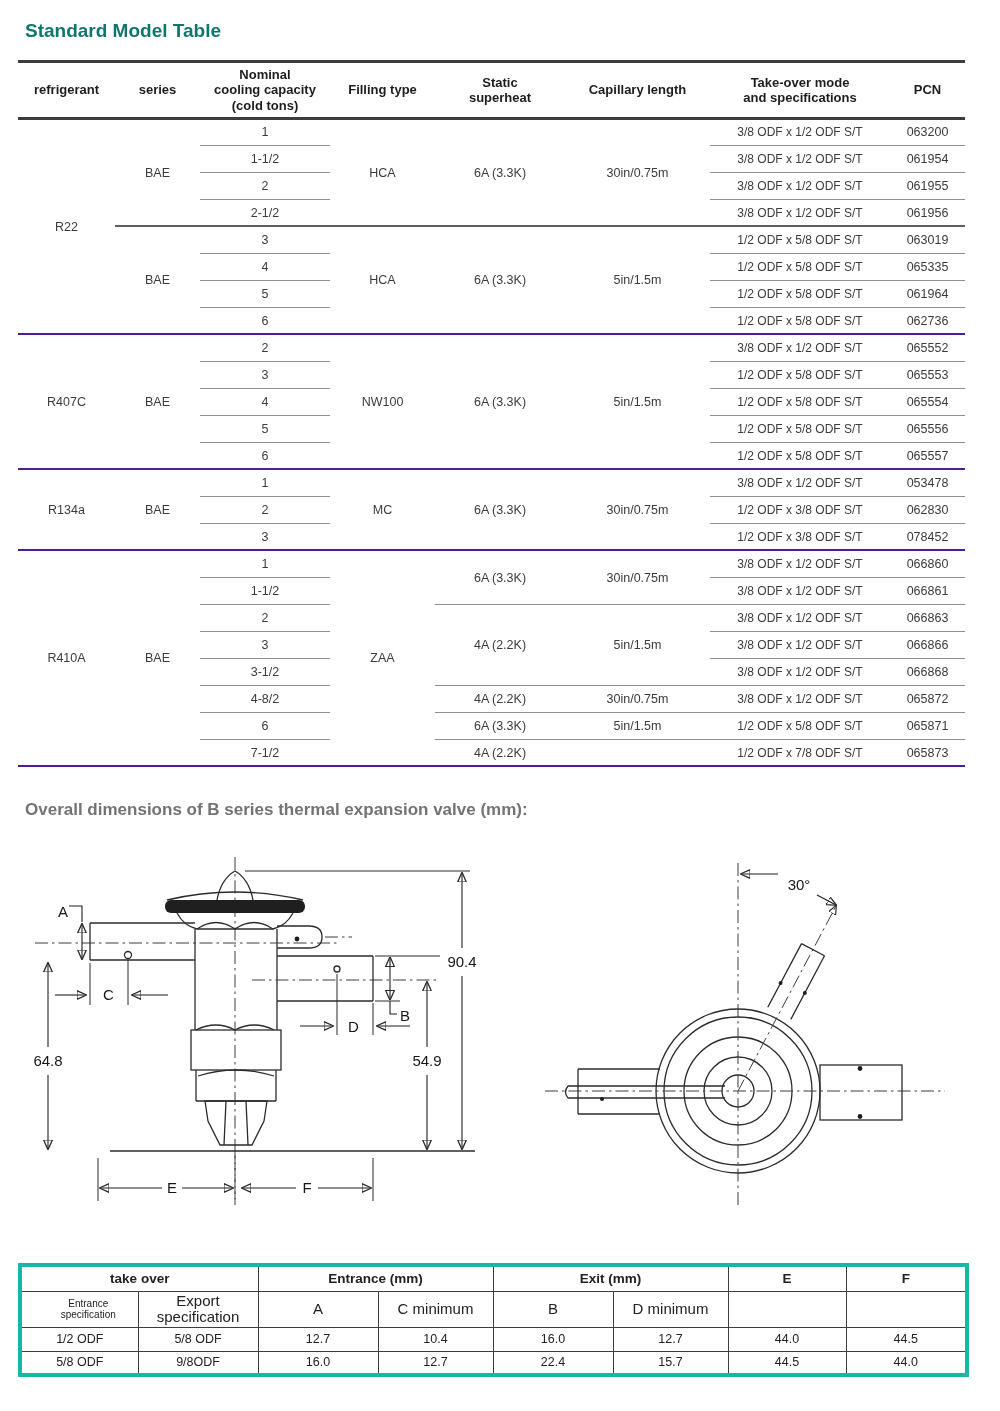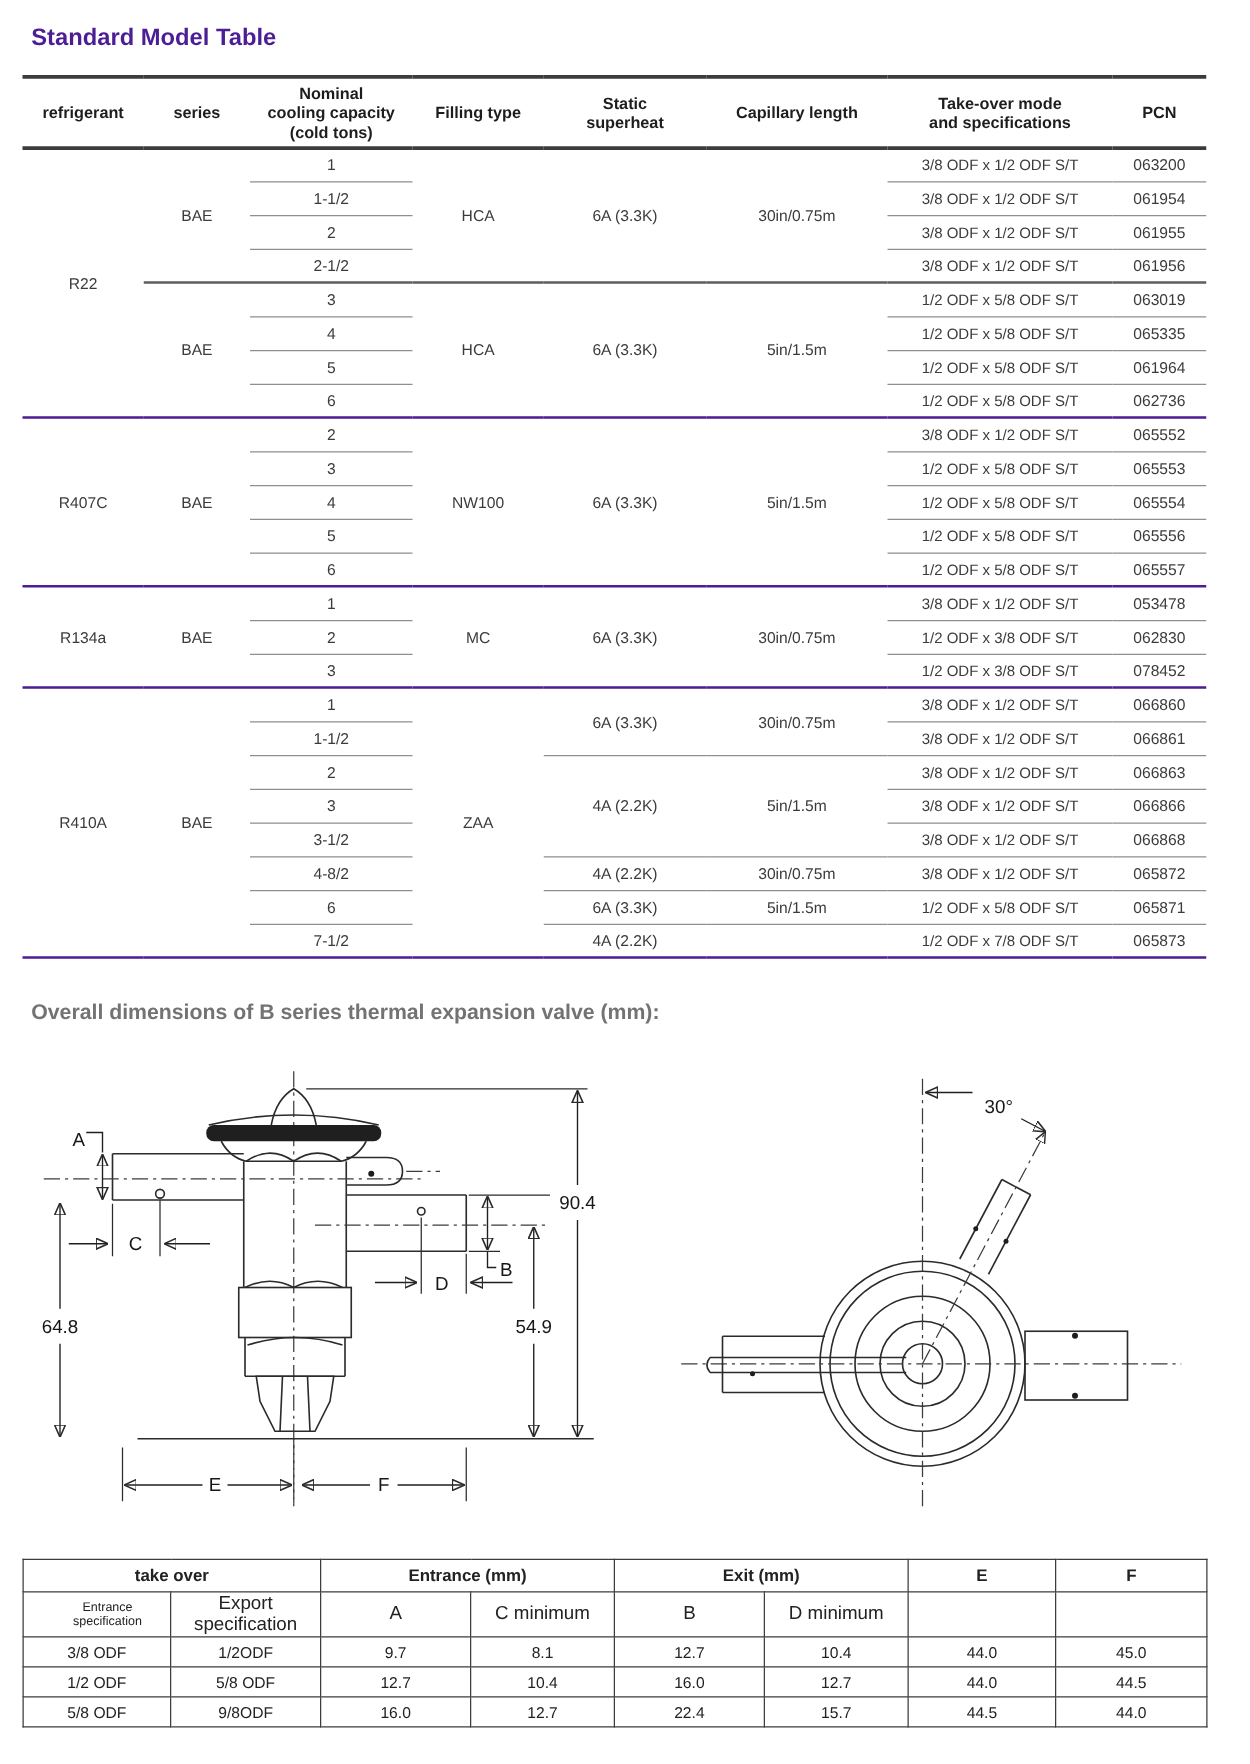--- a/index.html
+++ b/index.html
@@ -1,17 +1,17 @@
 <!DOCTYPE html>
 <html><head>
 <meta charset="utf-8">
 <style>
   html,body{margin:0;padding:0;background:#ffffff;}
   body{width:1000px;height:1411px;position:relative;font-family:"Liberation Sans","DejaVu Sans",sans-serif;color:#2e2e2e;}
-  .title1{position:absolute;left:25px;top:20px;font-size:19px;font-weight:700;color:#4c1d95;}
+  .title1{position:absolute;left:25px;top:20px;font-size:19px;font-weight:700;color:#0f766e;}
   .title2{position:absolute;left:25px;top:800px;font-size:17px;font-weight:700;color:#737373;}
 
   #model-table{position:absolute;left:18px;top:60px;width:947px;border-collapse:collapse;table-layout:fixed;font-size:12.5px;color:#3b3b3b;}
   #model-table thead tr{height:56px;}
   #model-table th{font-size:13px;font-weight:700;color:#1d1d1d;white-space:pre-line;line-height:1.18;
      border-top:3px solid #3c3c3c;border-bottom:3px solid #3c3c3c;padding:4px 2px;vertical-align:middle;text-align:center;}
   #model-table tbody tr{height:27px;}
   #model-table td{text-align:center;vertical-align:middle;padding:0 2px;}
   #model-table td.to{font-size:12px;}
   .bt-thin{border-bottom:1px solid #8f8f8f;}
@@ -27,21 +27,21 @@
   #dims-svg .dot{fill:#1e1e1e;stroke:none;}
 
   #spec-table{position:absolute;left:18px;top:1247px;width:947px;border-collapse:collapse;table-layout:fixed;font-size:12.5px;color:#222;}
   #spec-table th,#spec-table td{border:1.6px solid #3d3d3d;text-align:center;vertical-align:middle;padding:1px 2px;}
   #spec-table tr.h1{height:26px;}
   #spec-table tr.h1 th{font-size:13.5px;font-weight:700;}
   #spec-table tr.h2{height:28px;}
   #spec-table tr.h2 td{font-weight:400;font-size:15px;white-space:pre-line;line-height:1.1;}
   #spec-table tr.h2 td.small{font-size:10px;padding-left:19px;}
   #spec-table tr.d{height:24px;}
-  #spec-table{border:1px solid #14b8a6;}
+  #spec-table{border:4px solid #14b8a6;margin-top:16px;}
 </style>
 </head>
 <body>
 
 <div class="title1">Standard Model Table</div>
 
 <table id="model-table">
   <colgroup>
     <col style="width:97px">
       <col style="width:85px">
@@ -385,30 +385,20 @@
 specification</td>
       <td>Export specification</td>
       <td>A</td>
       <td>C minimum</td>
       <td>B</td>
       <td>D minimum</td>
       <td></td>
       <td></td>
     </tr>
     <tr class="d">
-      <td>3/8 ODF</td>
-      <td>1/2ODF</td>
-      <td>9.7</td>
-      <td>8.1</td>
-      <td>12.7</td>
-      <td>10.4</td>
-      <td>44.0</td>
-      <td>45.0</td>
-    </tr>
-    <tr class="d">
       <td>1/2 ODF</td>
       <td>5/8 ODF</td>
       <td>12.7</td>
       <td>10.4</td>
       <td>16.0</td>
       <td>12.7</td>
       <td>44.0</td>
       <td>44.5</td>
     </tr>
     <tr class="d">

